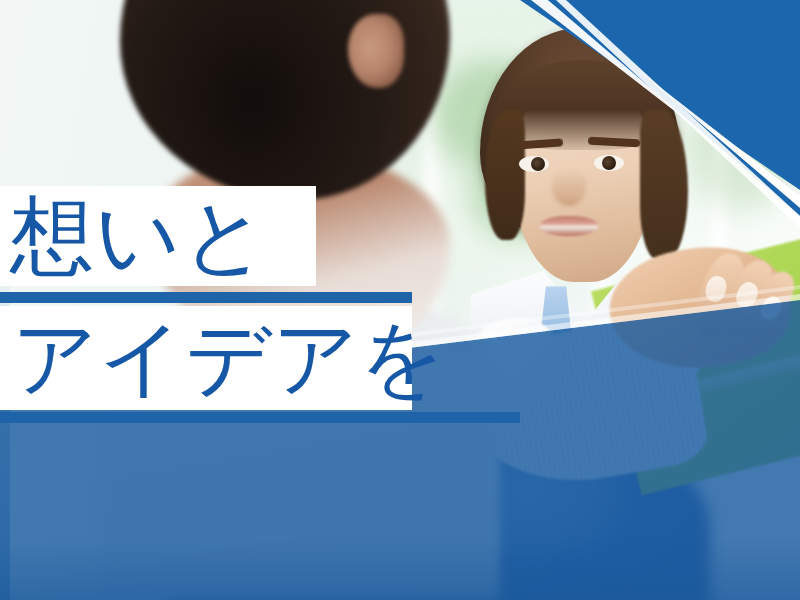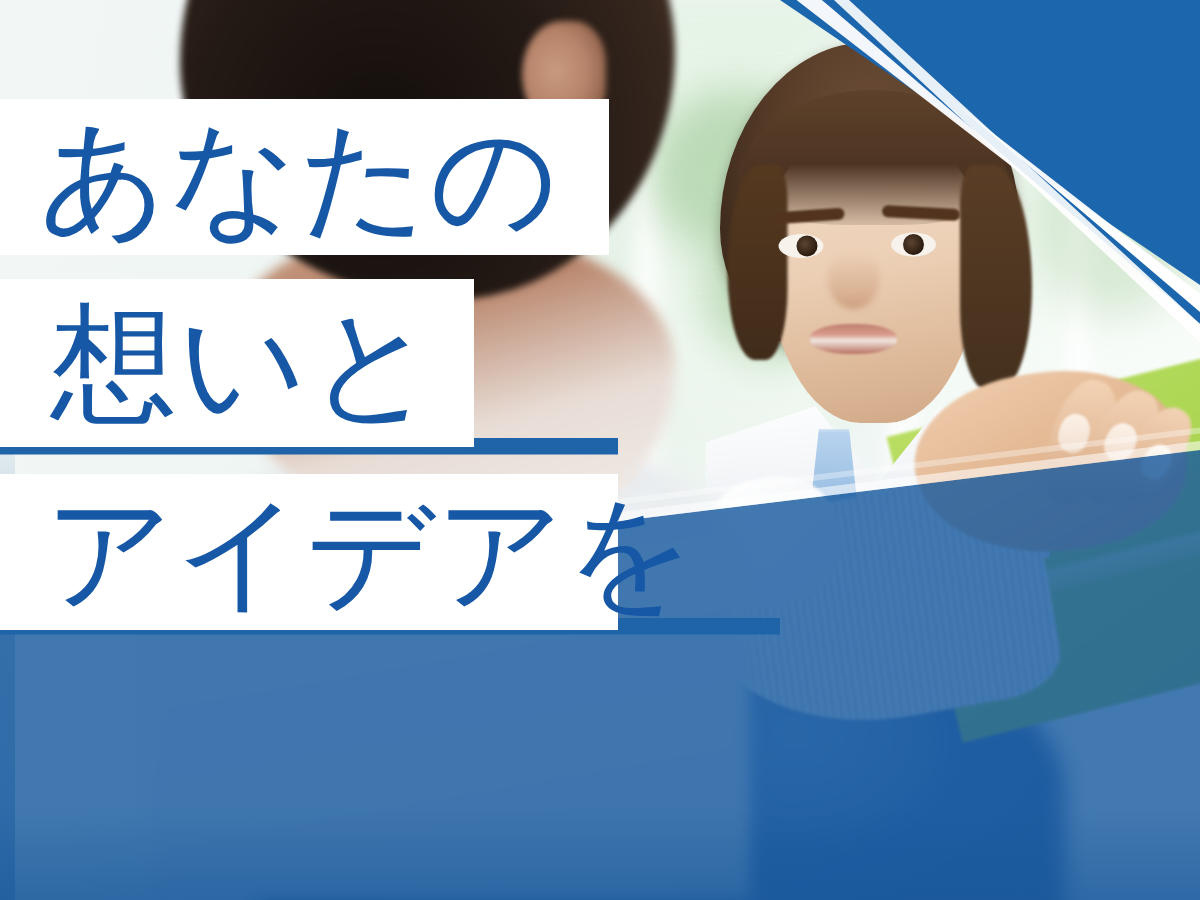--- a/index.html
+++ b/index.html
@@ -381,24 +381,24 @@
     color: #1657a6;
     font-weight: 400;
     letter-spacing: 0.01em;
     white-space: nowrap;
     line-height: 1;
     font-family: "DejaVu Sans", "Liberation Sans", sans-serif;
   }
   .line-1 { left: 0px;  top: 66px;  width: 406px; height: 104px; padding-left: 26px; }
   .line-1 span { font-size: 84px; }
 
-  .line-2 { left: 0px;  top: 186px; width: 316px; height: 112px; padding-left: 10px; justify-content: center; }
+  .line-2 { left: 0px;  top: 186px; width: 316px; height: 100px; padding-left: 10px; }
   .line-2 span { font-size: 84px; }
 
-  .line-3 { left: 0px;  top: 316px; width: 412px; height: 104px; padding-left: 30px; }
+  .line-3 { left: 0px;  top: 306px; width: 412px; height: 104px; padding-left: 12px; }
   .line-3 span { font-size: 84px; }
 
   .line-4 { left: 0px;  top: 426px; width: 682px; height: 104px; padding-left: 26px; }
   .line-4 span { font-size: 84px; }
 
   
   .sep {
     position: absolute;
     left: 0;
     background: #1f63a8;
@@ -476,23 +476,20 @@
   <div class="ov-bottom"></div>
   <div class="ov-bottom-line1"></div>
   <div class="ov-bottom-line2"></div>
   <div class="ov-left-edge"></div>
   <div class="ov-bottomstrip"></div>
 
   <div class="lines">
     <div class="sep sep-a"></div>
     <div class="sep sep-b"></div>
 
-    <div class="line line-1">
-      <span>あなたの</span>
-    </div>
     <div class="line line-2">
       <span>想いと</span>
     </div>
     <div class="line line-3">
       <span>アイデアを</span>
     </div>
   </div>
 
 </div>
 

